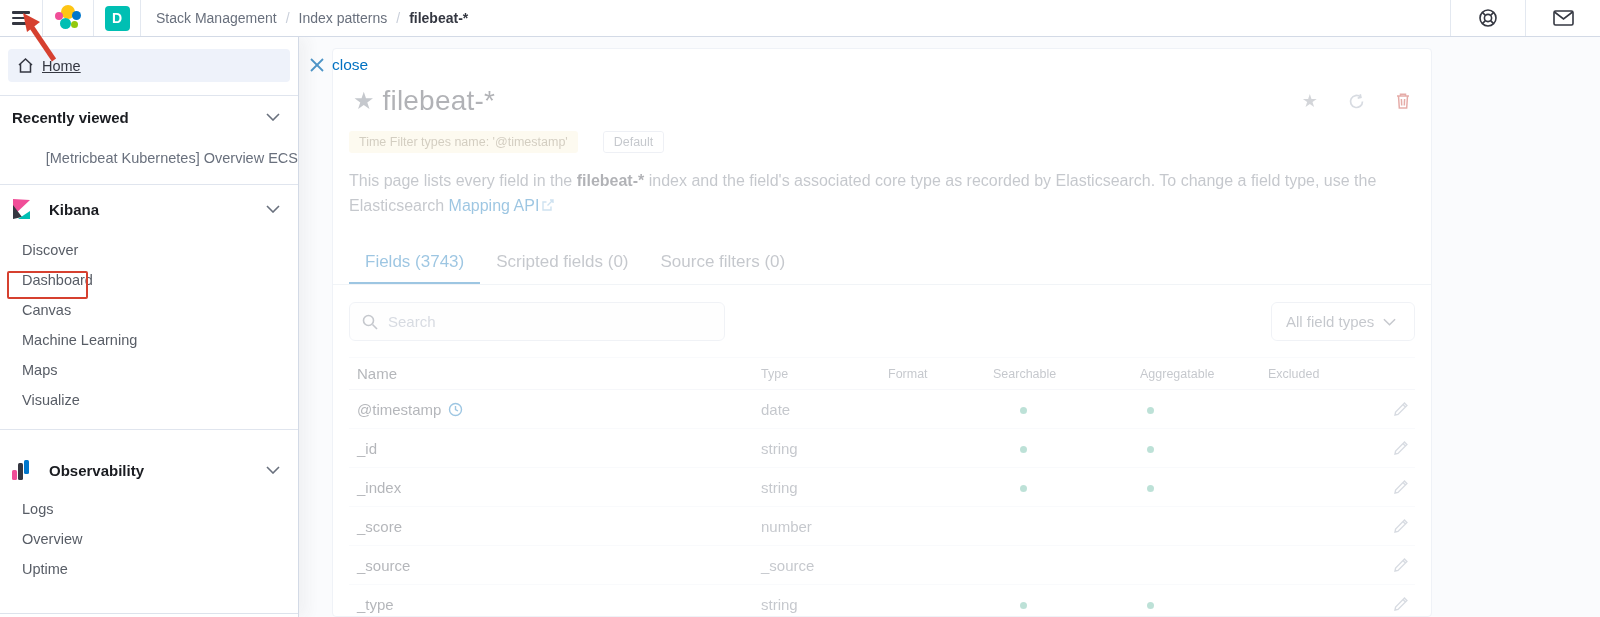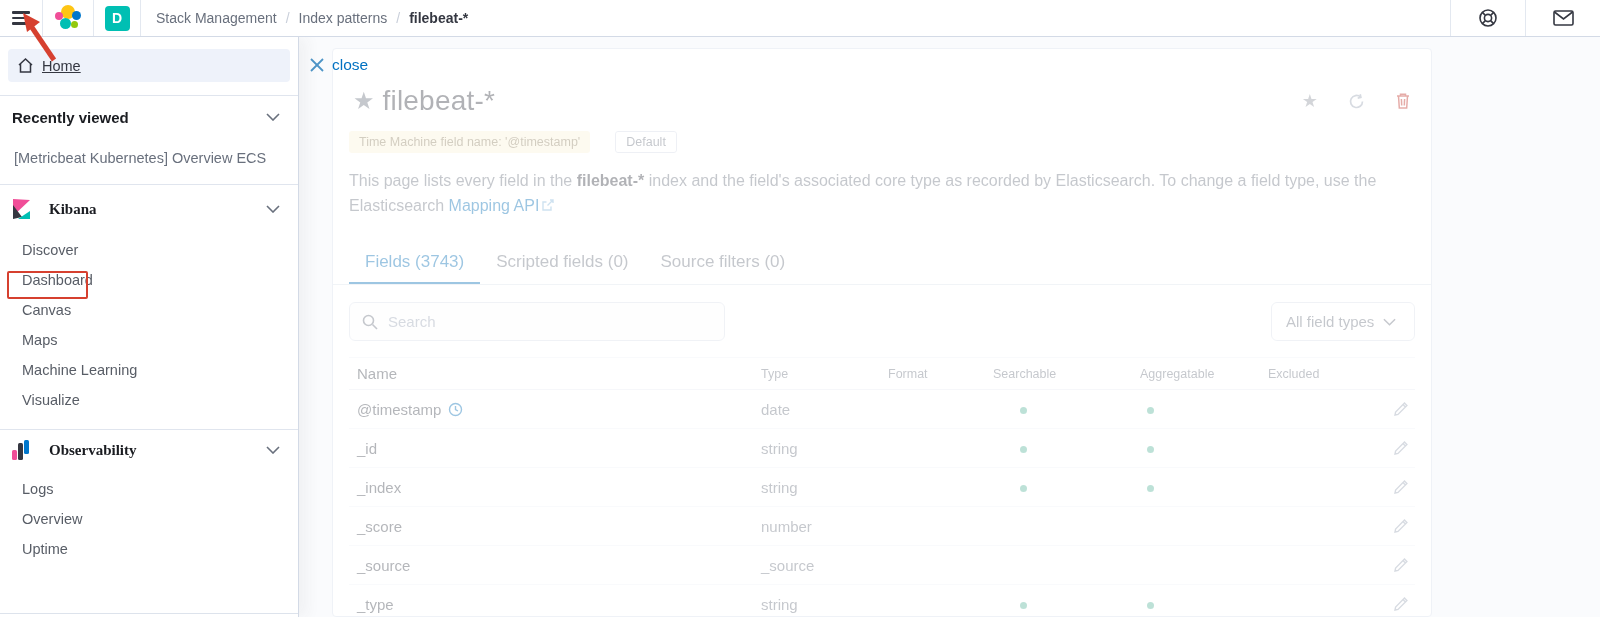--- a/index.html
+++ b/index.html
@@ -29,22 +29,22 @@
   .sidebar { position:absolute; top:37px; left:0; width:299px; height:580px; background:#fff;
              border-right:1px solid #d3dae6; box-shadow:8px 0 14px rgba(52,55,65,.05); z-index:15; }
   .home-row { margin:12px 8px 0; height:33px; background:#eef2fa; border-radius:4px;
               display:flex; align-items:center; padding:0 9px; cursor:pointer; }
   .home-row .label { margin-left:8px; font-size:14.5px; color:#343741; text-decoration:underline; }
   .sb-divider { height:1px; background:#e0e5ee; margin-top:13px; }
   .sec-head { display:flex; align-items:center; padding:0 12px;text-align:center; }
   .sec-title { font-weight:bold; font-size:15px; color:#1a1c21; }
   .chev { margin-left:auto; margin-right:6px; }
   .rv-head { margin-top:12px; height:18px; }
-  .rv-item { margin:24px 0 0 14px; font-size:14.5px; color:#69707d; cursor:pointer; }
-  .app-head { margin-top:10px; height:28px;font-family:Liberation Serif, serif; }
+  .rv-item { margin:24px 0 0 14px; font-size:14.5px; color:#69707d; cursor:pointer;text-align:right; }
+  .app-head { margin-top:10px; height:28px; }
   .app-head .sec-title { margin-left:18px; }
   .nav-list { margin-top:12px; }
   .nav-item { height:30px; line-height:30px; padding-left:22px; font-size:14.5px; color:#585d66; cursor:pointer; }
   .sidebar-bottom-line { position:absolute; left:0; bottom:3px; width:100%; height:1px; background:#dde3ec; }
 
   
   .close-link { position:absolute; left:310px; top:56px; display:flex; align-items:center; gap:8px;
                 color:#0071c2; font-size:15.5px; z-index:12; cursor:pointer; }
   .card { position:absolute; left:332px; top:48px; width:1100px; height:569px; background:#fff;
           border:1px solid #eff2f7; border-radius:4px; z-index:5; }
@@ -181,28 +181,28 @@
     </svg>
     <span class="sec-title">Kibana</span>
     <svg class="chev" width="14" height="8" viewBox="0 0 14 8" fill="none" stroke="#69707d" stroke-width="1.6">
         <path d="M1 1 L7 7 L13 1"></path>
       </svg>
   </div>
   <div class="nav-list">
     <div class="nav-item">Discover</div>
     <div class="nav-item">Dashboard</div>
     <div class="nav-item">Canvas</div>
+    <div class="nav-item">Machine Learning</div>
     <div class="nav-item">Maps</div>
-    <div class="nav-item">Machine Learning</div>
     <div class="nav-item">Visualize</div>
   </div>
 
   <div class="sb-divider" style="margin-top:14px"></div>
 
-  <div class="sec-head app-head" style="margin-top:6px">
+  <div class="sec-head app-head" style="margin-top:26px">
     <svg width="19" height="21" viewBox="0 0 19 21">
       <rect x="0" y="10" width="5" height="10" rx="1.5" fill="#f04e98"></rect>
       <rect x="6" y="3" width="5" height="17" rx="1.5" fill="#343741"></rect>
       <rect x="12" y="0" width="5" height="14" rx="1.5" fill="#0077cc"></rect>
     </svg>
     <span class="sec-title">Observability</span>
     <svg class="chev" width="14" height="8" viewBox="0 0 14 8" fill="none" stroke="#69707d" stroke-width="1.6">
         <path d="M1 1 L7 7 L13 1"></path>
       </svg>
   </div>
@@ -236,21 +236,21 @@
         </svg>
         <svg width="16" height="18" viewBox="0 0 16 18" fill="none" stroke="#bd271e" stroke-width="1.5" style="cursor:pointer">
           <path d="M2 4 H14 M5.5 4 V2.2 H10.5 V4 M3.5 4 L4.3 16 H11.7 L12.5 4"></path>
           <line x1="6.4" y1="7" x2="6.7" y2="13.5"></line>
             <line x1="9.6" y1="7" x2="9.3" y2="13.5"></line>
         </svg>
       </div>
     </div>
 
     <div class="badge-row">
-      <span class="badge-time">Time Machine field name: '@timestamp'</span>
+      <span class="badge-time">Time Filter types name: '@timestamp'</span>
       <span class="badge-default">Default</span>
     </div>
 
     <div class="desc">
       <span>This page lists every field in the </span><b>filebeat-*</b><span> index and the field's associated core type as recorded by Elasticsearch. To change a field type, use the Elasticsearch </span><a>Mapping API</a><svg width="12" height="12" viewBox="0 0 12 12" fill="none" stroke="#7fb2d8" stroke-width="1.4" style="margin-left:3px">
           <path d="M8 1 H11 V4 M11 1 L5.5 6.5 M9 7.5 V11 H1 V3 H4.5"></path>
         </svg>
     </div>
 
     <div class="tabs">

